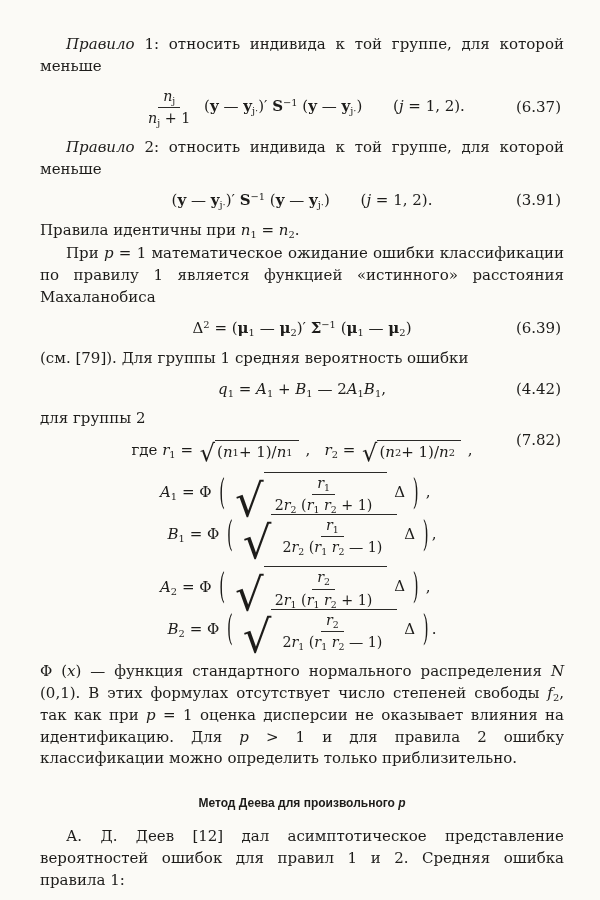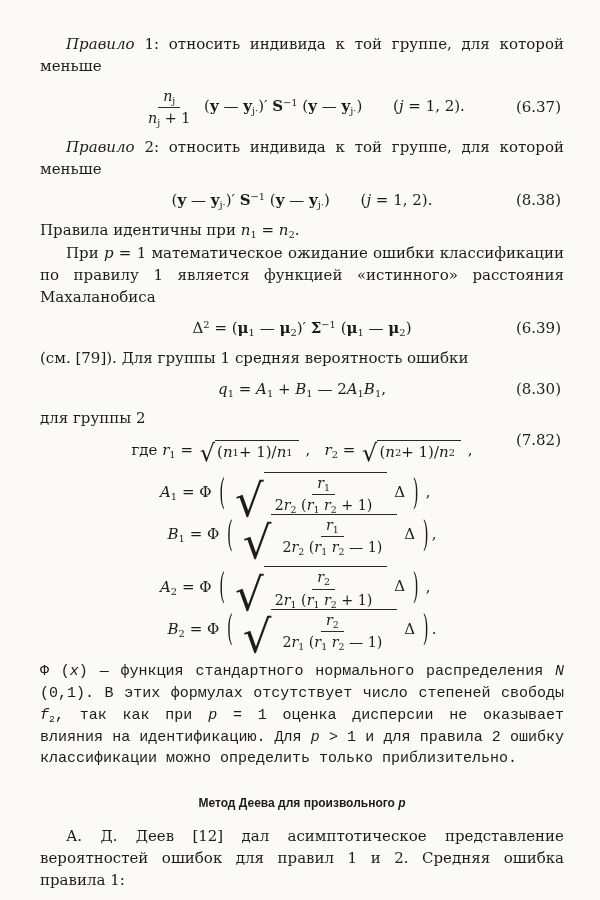--- a/index.html
+++ b/index.html
@@ -54,36 +54,36 @@
     <span class="eqno">(6.37)</span>
   </div>
 
   <p class="indent"><i>Правило</i> 2: относить индивида к той группе, для которой меньше</p>
 
   <div class="eq">
     <span class="math">
       <span>(<b>y</b> — <b>y</b><sub>j·</sub>)′ <b>S</b><sup>−1</sup> (<b>y</b> — <b>y</b><sub>j·</sub>)</span>
       <span class="cond">(<i>j</i> = 1, 2).</span>
     </span>
-    <span class="eqno">(8.38)</span>
+    <span class="eqno">(3.91)</span>
   </div>
 
   <p>Правила идентичны при <i>n</i><sub>1</sub> = <i>n</i><sub>2</sub>.</p>
   <p class="indent">При <i>p</i> = 1 математическое ожидание ошибки классификации по правилу 1 является функцией «истинного» расстояния Махаланобиса</p>
 
   <div class="eq">
     <span class="math">Δ<sup>2</sup> = (<b>μ</b><sub>1</sub> — <b>μ</b><sub>2</sub>)′ <b>Σ</b><sup>−1</sup> (<b>μ</b><sub>1</sub> — <b>μ</b><sub>2</sub>)</span>
     <span class="eqno">(6.39)</span>
   </div>
 
   <p>(см. [79]). Для группы 1 средняя вероятность ошибки</p>
 
   <div class="eq">
     <span class="math"><i>q</i><sub>1</sub> = <i>A</i><sub>1</sub> + <i>B</i><sub>1</sub> — 2<i>A</i><sub>1</sub><i>B</i><sub>1</sub>,</span>
-    <span class="eqno">(8.30)</span>
+    <span class="eqno">(4.42)</span>
   </div>
 
   <p>для группы 2</p>
 
   <div class="eq">
     <span class="eqno">(7.82)</span>
   </div>
 
   <div class="eq left mt">
     <span class="math">
@@ -158,19 +158,19 @@
               <span class="num"><i>r</i><sub>2</sub></span>
               <span class="den">2<i>r</i><sub>1</sub> (<i>r</i><sub>1</sub> <i>r</i><sub>2</sub> — 1)</span>
             </span>
           </span>
         </span>
       <span>Δ</span>
       <span class="bp">)</span>
     </span><span>.</span>
   </div>
 
-  <p style="margin-top:6px;font-family:Liberation Mono, monospace;">Φ (<i>x</i>) — функция стандартного нормального распределения <i>N</i> (0,1). В этих формулах отсутствует число степеней свободы <i>f</i><sub>2</sub>, так как при <i>p</i> = 1 оценка дисперсии не оказывает влияния на идентификацию. Для <i>p</i> &gt; 1 и для правила 2 ошибку классификации можно определить только приблизительно.</p>
+  <p style="margin-top:6px;">Φ (<i>x</i>) — функция стандартного нормального распределения <i>N</i> (0,1). В этих формулах отсутствует число степеней свободы <i>f</i><sub>2</sub>, так как при <i>p</i> = 1 оценка дисперсии не оказывает влияния на идентификацию. Для <i>p</i> &gt; 1 и для правила 2 ошибку классификации можно определить только приблизительно.</p>
 
   <h3>Метод Деева для произвольного <i>p</i></h3>
 
   <p class="indent">А. Д. Деев [12] дал асимптотическое представление вероятностей ошибок для правил 1 и 2. Средняя ошибка правила 1:</p>
 
 </div>
 
 </body></html>

